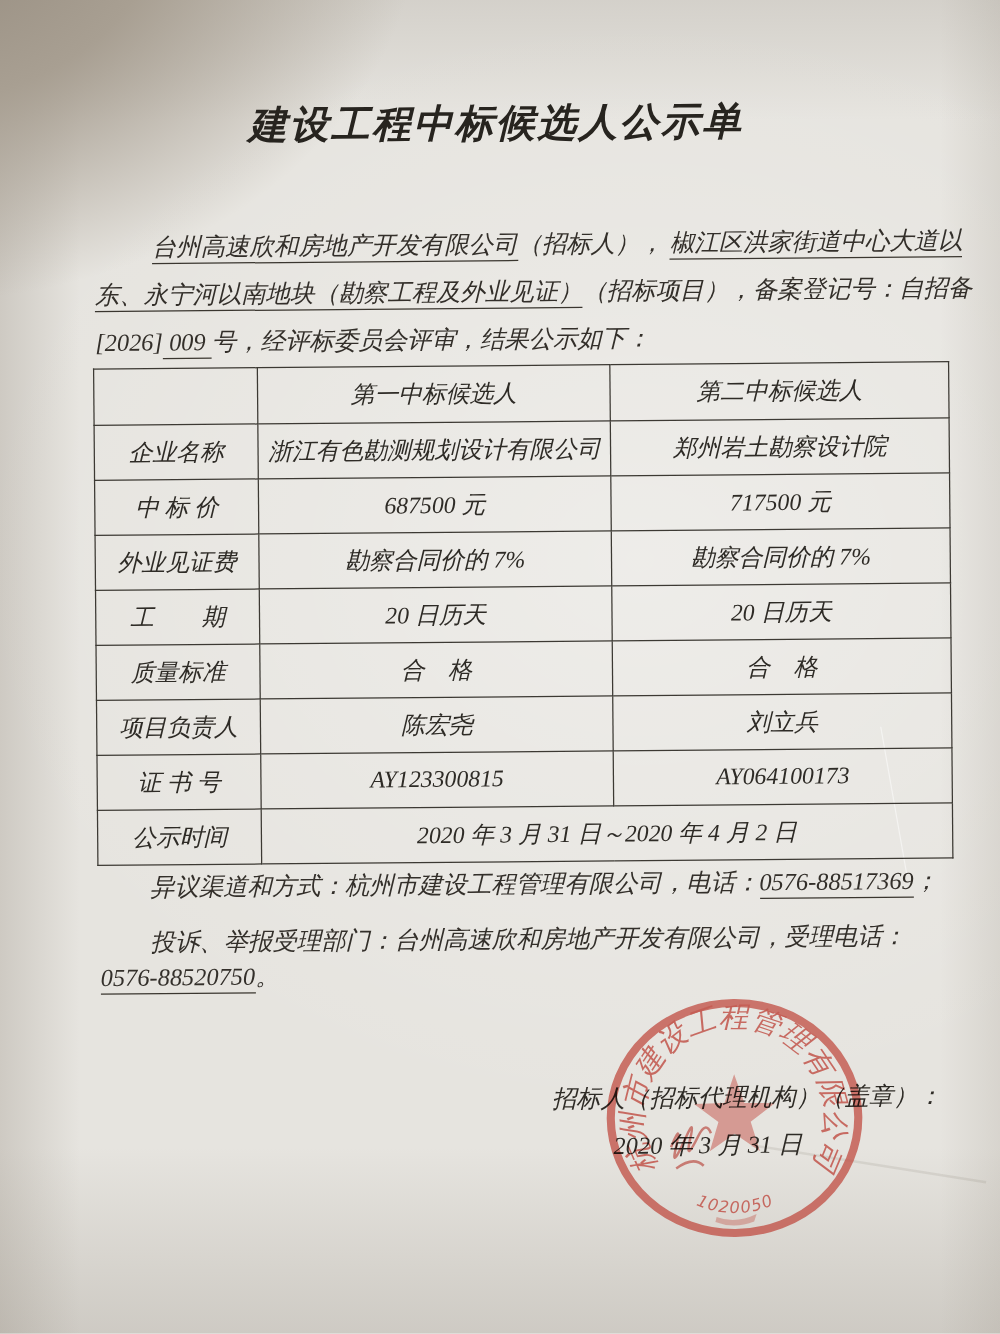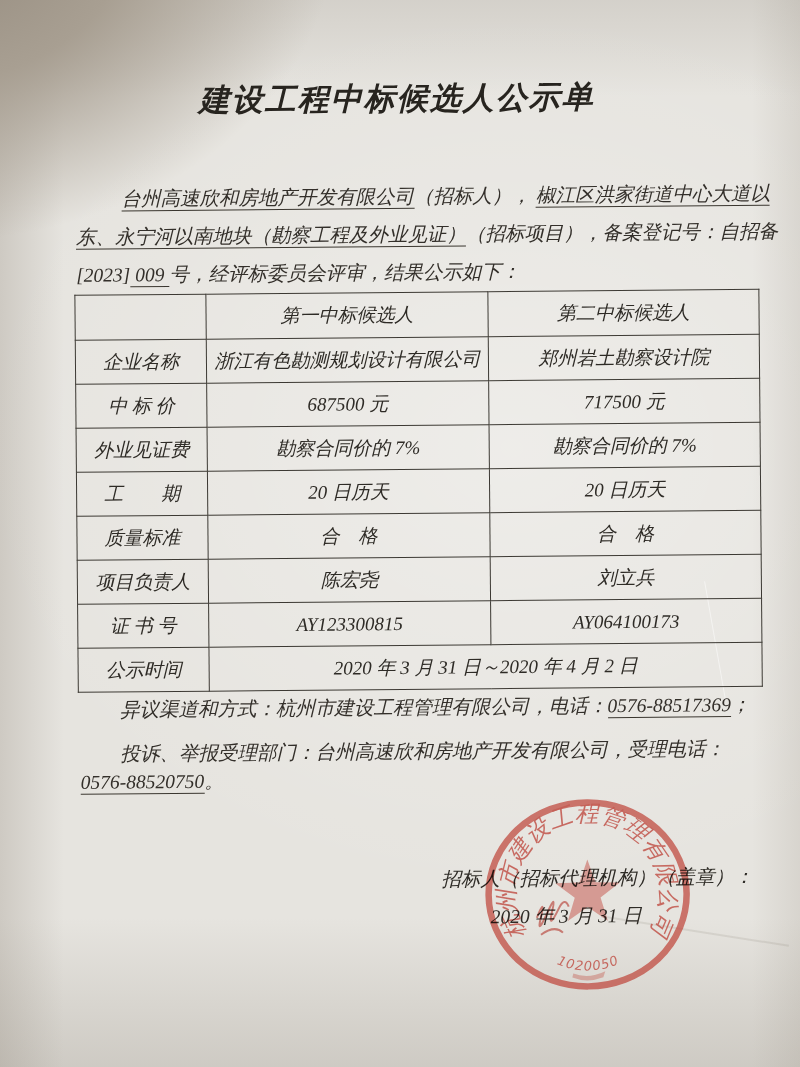--- a/index.html
+++ b/index.html
@@ -66,21 +66,21 @@
   <div class="crease c1"></div>
   <div class="crease c2"></div>
 
   <div class="content">
 
     <div class="title">建设工程中标候选人公示单</div>
 
     <div class="intro">
       <div class="iline ind"><span class="u">台州高速欣和房地产开发有限公司</span><span>（招标人）， </span><span class="u">椒江区洪家街道中心大道以</span></div>
       <div class="iline"><span class="u">东、永宁河以南地块（勘察工程及外业见证）</span><span>（招标项目），备案登记号：自招备</span></div>
-      <div class="iline"><span>[2023]</span><span class="u"> 009 </span><span>号，经评标委员会评审，结果公示如下：</span></div>
+      <div class="iline"><span>[2026]</span><span class="u"> 009 </span><span>号，经评标委员会评审，结果公示如下：</span></div>
     </div>
 
     <table class="bid">
       <tbody>
           <tr class="hdr">
         <td class="c0"></td>
         <td class="c1">第一中标候选人</td>
         <td class="c2">第二中标候选人</td>
       </tr>
       <tr>

